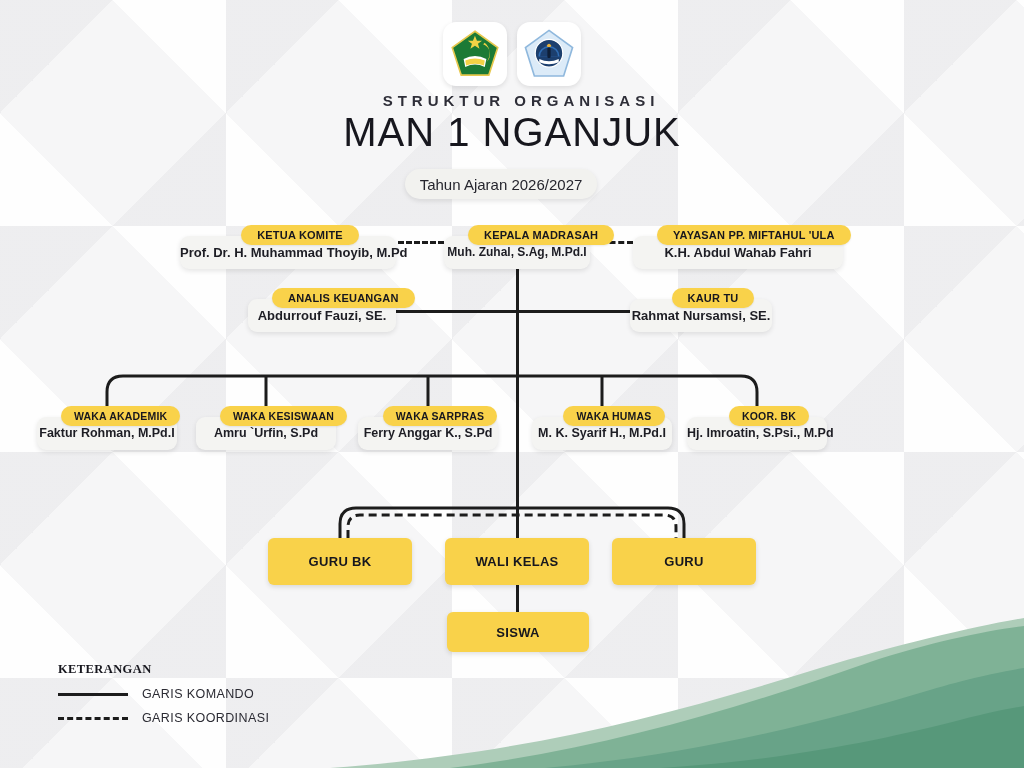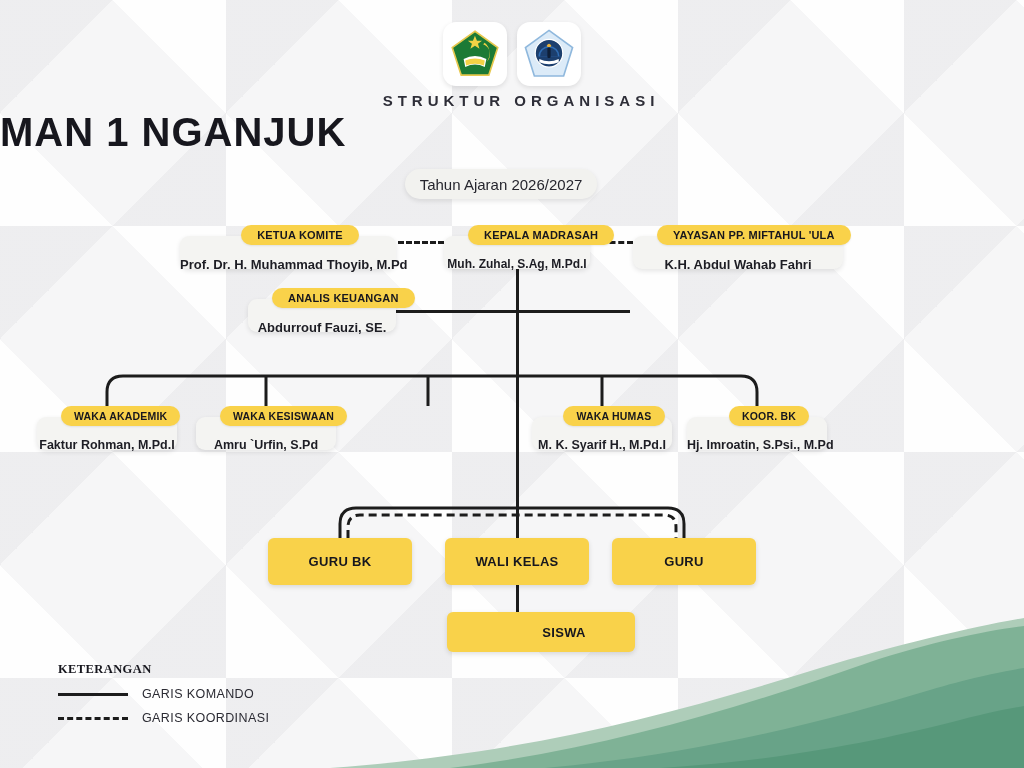--- a/index.html
+++ b/index.html
@@ -12,33 +12,33 @@
       linear-gradient(135deg, rgba(190,190,196,.14) 25%, transparent 25%, transparent 75%, rgba(190,190,196,.14) 75%);
     background-size:226px 226px;
     background-position:0 0,0 0;
   }
   
   .logos{position:absolute;top:22px;left:0;width:1024px;display:flex;justify-content:center;gap:10px;}
   .logo-card{width:64px;height:64px;background:#ffffff;border-radius:13px;box-shadow:0 2px 5px rgba(0,0,0,.10);
     display:flex;align-items:center;justify-content:center;}
   .subtitle{position:absolute;top:92px;left:9px;width:1024px;text-align:center;
     font-size:15px;font-weight:800;letter-spacing:5px;color:#2e2e38;}
-  .main-title{position:absolute;top:110px;left:0;width:1024px;text-align:left;
-    font-size:40px;font-weight:700;letter-spacing:1px;color:#17171e;}
+  .main-title{position:absolute;top:110px;left:0;width:1024px;text-align:center;
+    font-size:40px;font-weight:400;letter-spacing:1px;color:#17171e;}
   .year-pill{position:absolute;top:169px;left:405px;width:192px;height:30px;background:#f2f2ef;border-radius:15px;
     box-shadow:0 2px 5px rgba(0,0,0,.10);display:flex;align-items:center;justify-content:center;
     font-size:15px;color:#26262e;}
   
   .unit{position:absolute;text-align:center;}
   .unit .card{position:absolute;left:0;right:0;top:11px;bottom:0;background:#f4f4f2;border-radius:9px;
     box-shadow:0 2px 5px rgba(0,0,0,.10);}
   .unit .pill{position:relative;display:inline-block;background:#f9d24a;border-radius:12px;
     padding:4px 16px;font-size:11px;font-weight:700;color:#17171e;letter-spacing:.2px;z-index:2;
     box-shadow:0 1px 2px rgba(0,0,0,.08);white-space:nowrap;margin-left:24px;}
-  .unit .name{position:relative;font-size:13px;font-weight:700;color:#1d1d24;padding-top:12px;white-space:nowrap;z-index:2;}
+  .unit .name{position:relative;font-size:13px;font-weight:700;color:#1d1d24;padding-top:0;white-space:nowrap;z-index:2;}
   .unit.small .pill{font-size:10.5px;padding:4px 13px;}
   .unit.small .name{font-size:12.5px;}
   
   .role-box{position:absolute;background:#f9d24a;border-radius:6px;display:flex;align-items:center;justify-content:center;
     font-size:13px;font-weight:700;color:#17171e;box-shadow:0 2px 5px rgba(0,0,0,.12);letter-spacing:.3px;}
   
   .hline{position:absolute;height:0;border-top:3px solid #1c1c1c;}
   .hline.dashed{border-top-style:dashed;}
   .vline{position:absolute;width:3px;background:#1c1c1c;}
   .conn-svg{position:absolute;left:0;top:0;width:1024px;height:768px;pointer-events:none;}
@@ -123,46 +123,56 @@
     <div class="card"></div>
     <div class="pill">YAYASAN PP. MIFTAHUL 'ULA</div>
     <div class="name">K.H. Abdul Wahab Fahri</div>
   </div>
 
   <div class="unit" style="left:248px;top:288px;width:148px;height:44px;">
     <div class="card"></div>
     <div class="pill">ANALIS KEUANGAN</div>
     <div class="name">Abdurrouf Fauzi, SE.</div>
   </div>
+  <div class="unit" style="left:630px;top:288px;width:142px;height:44px;">
+    <div class="card"></div>
+    <div class="pill">KAUR TU</div>
+    <div class="name">Rahmat Nursamsi, SE.</div>
+  </div>
 
   <div class="unit small" style="left:37px;top:406px;width:140px;height:44px;">
     <div class="card"></div>
     <div class="pill">WAKA AKADEMIK</div>
     <div class="name">Faktur Rohman, M.Pd.I</div>
   </div>
   <div class="unit small" style="left:196px;top:406px;width:140px;height:44px;">
     <div class="card"></div>
     <div class="pill">WAKA KESISWAAN</div>
     <div class="name">Amru `Urfin, S.Pd</div>
+  </div>
+  <div class="unit small" style="left:358px;top:406px;width:140px;height:44px;">
+    <div class="card"></div>
+    <div class="pill">WAKA SARPRAS</div>
+    <div class="name">Ferry Anggar K., S.Pd</div>
   </div>
   <div class="unit small" style="left:532px;top:406px;width:140px;height:44px;">
     <div class="card"></div>
     <div class="pill">WAKA HUMAS</div>
     <div class="name">M. K. Syarif H., M.Pd.I</div>
   </div>
   <div class="unit small" style="left:687px;top:406px;width:140px;height:44px;">
     <div class="card"></div>
     <div class="pill">KOOR. BK</div>
     <div class="name">Hj. Imroatin, S.Psi., M.Pd</div>
   </div>
 
   <div class="role-box" style="left:268px;top:538px;width:144px;height:47px;">GURU BK</div>
   <div class="role-box" style="left:445px;top:538px;width:144px;height:47px;">WALI KELAS</div>
   <div class="role-box" style="left:612px;top:538px;width:144px;height:47px;">GURU</div>
-  <div class="role-box" style="left:447px;top:612px;width:142px;height:40px;padding-left:46px;">SISWA</div>
+  <div class="role-box" style="left:447px;top:612px;width:142px;height:40px;">SISWA</div>
 
   <div class="legend">
     <div class="legend-title">KETERANGAN</div>
     <div class="legend-row">
       <div class="legend-line"></div>
       <div class="legend-label">GARIS KOMANDO</div>
     </div>
     <div class="legend-row">
       <div class="legend-line dashed"></div>
       <div class="legend-label">GARIS KOORDINASI</div>

